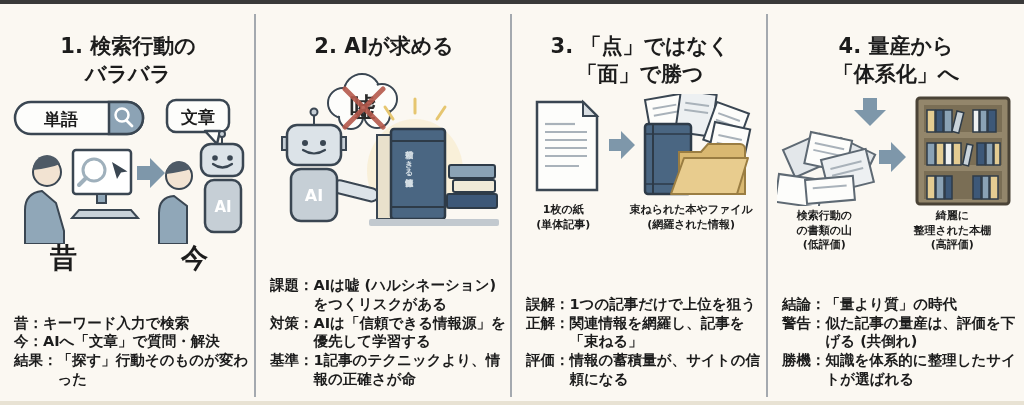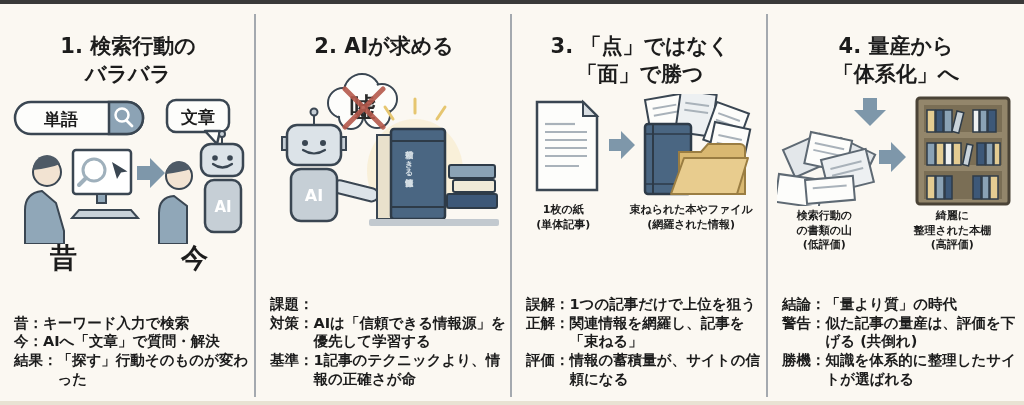--- a/index.html
+++ b/index.html
@@ -189,20 +189,21 @@
           <rect x="184" y="98" width="46" height="13" rx="2" fill="#8AA2B5"></rect>
           <rect x="188" y="113" width="42" height="12" rx="2" fill="#F0EAD8"></rect>
           <rect x="182" y="127" width="50" height="14" rx="2" fill="#3D5878"></rect>
         </g>
         <rect x="104" y="152" width="130" height="7" rx="2" fill="#C2C9CF"></rect>
       </svg>
 
       <div class="rows">
         <div class="row">
           <span class="row-label">課題：</span>
+          <span class="row-text">AIは嘘 (ハルシネーション) をつくリスクがある</span>
         </div>
         <div class="row">
           <span class="row-label">対策：</span>
           <span class="row-text">AIは「信頼できる情報源」を優先して学習する</span>
         </div>
         <div class="row">
           <span class="row-label">基準：</span>
           <span class="row-text">1記事のテクニックより、情報の正確さが命</span>
         </div>
       </div>

